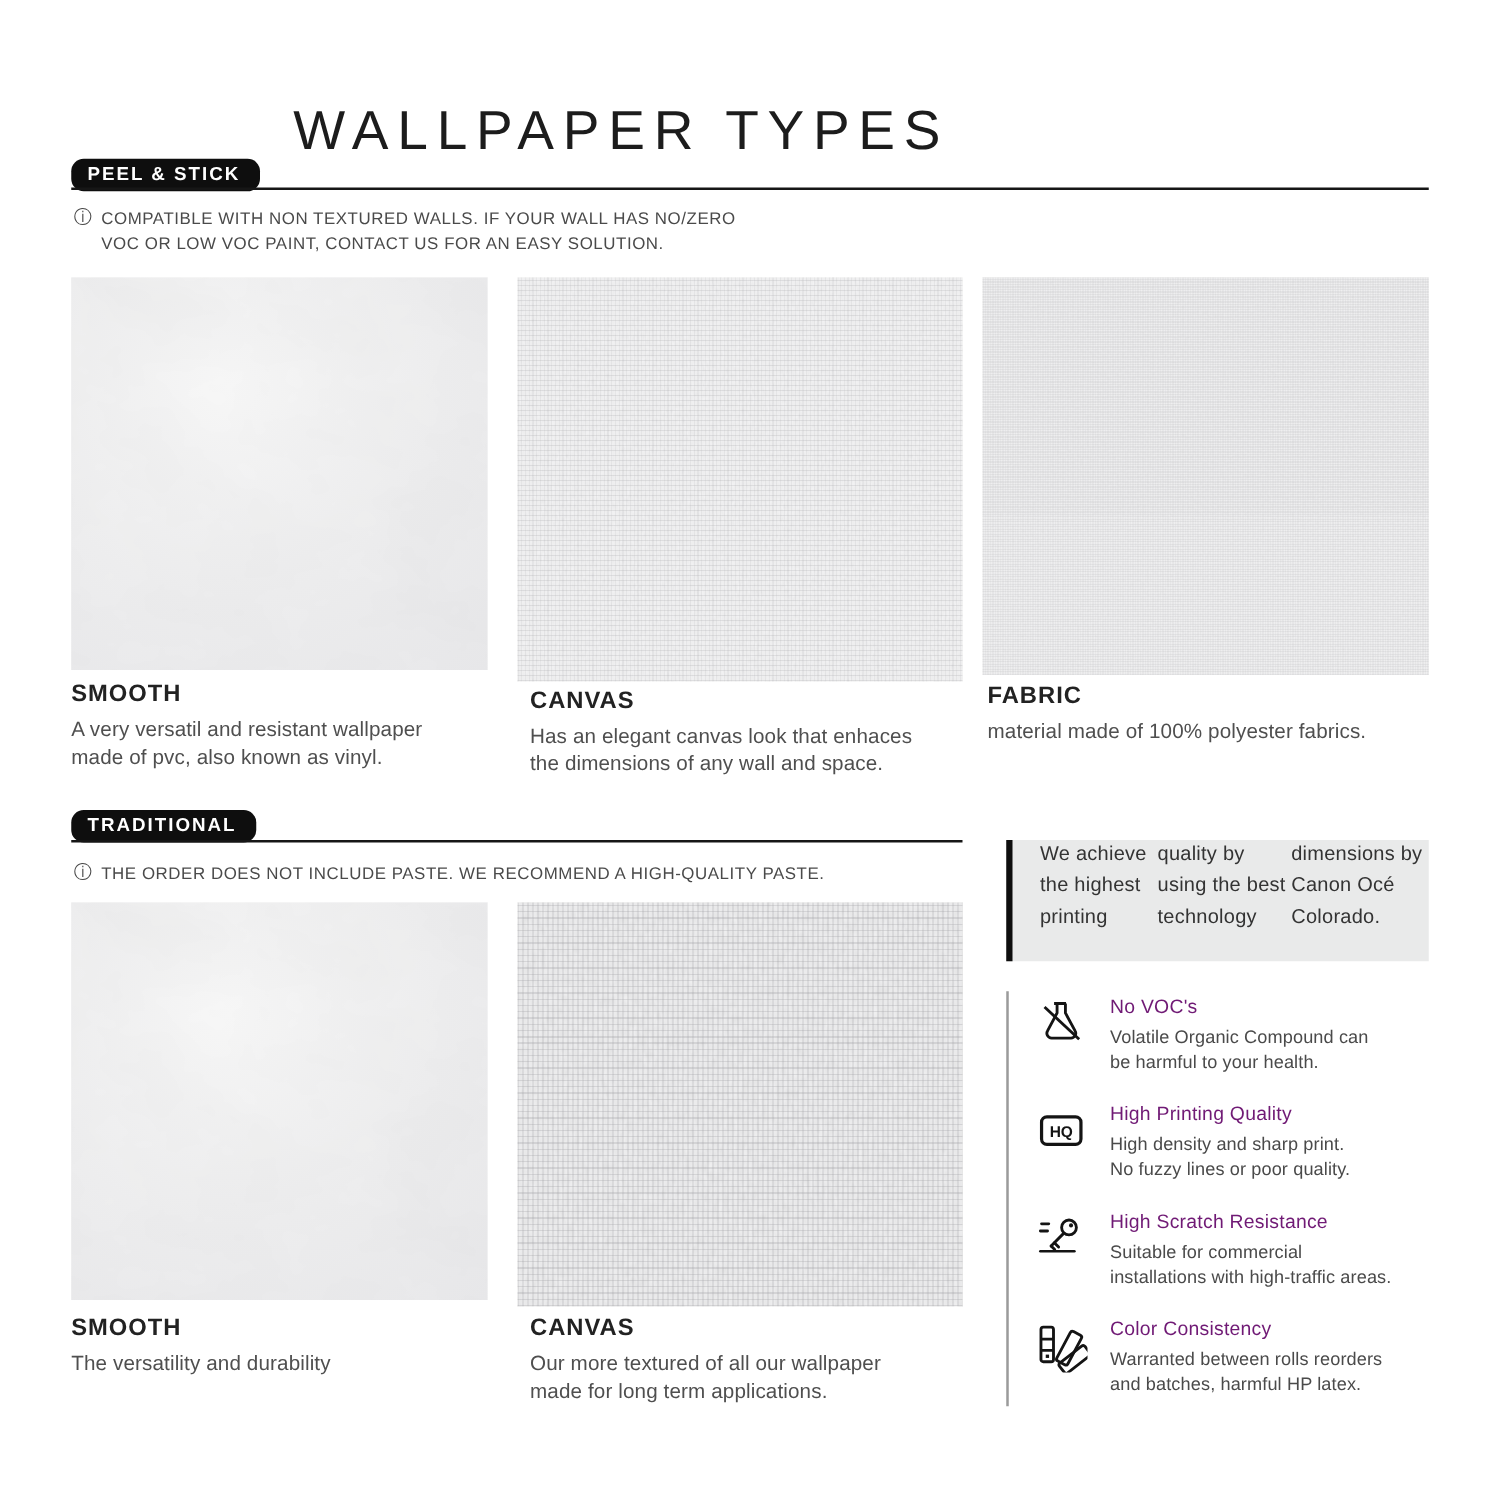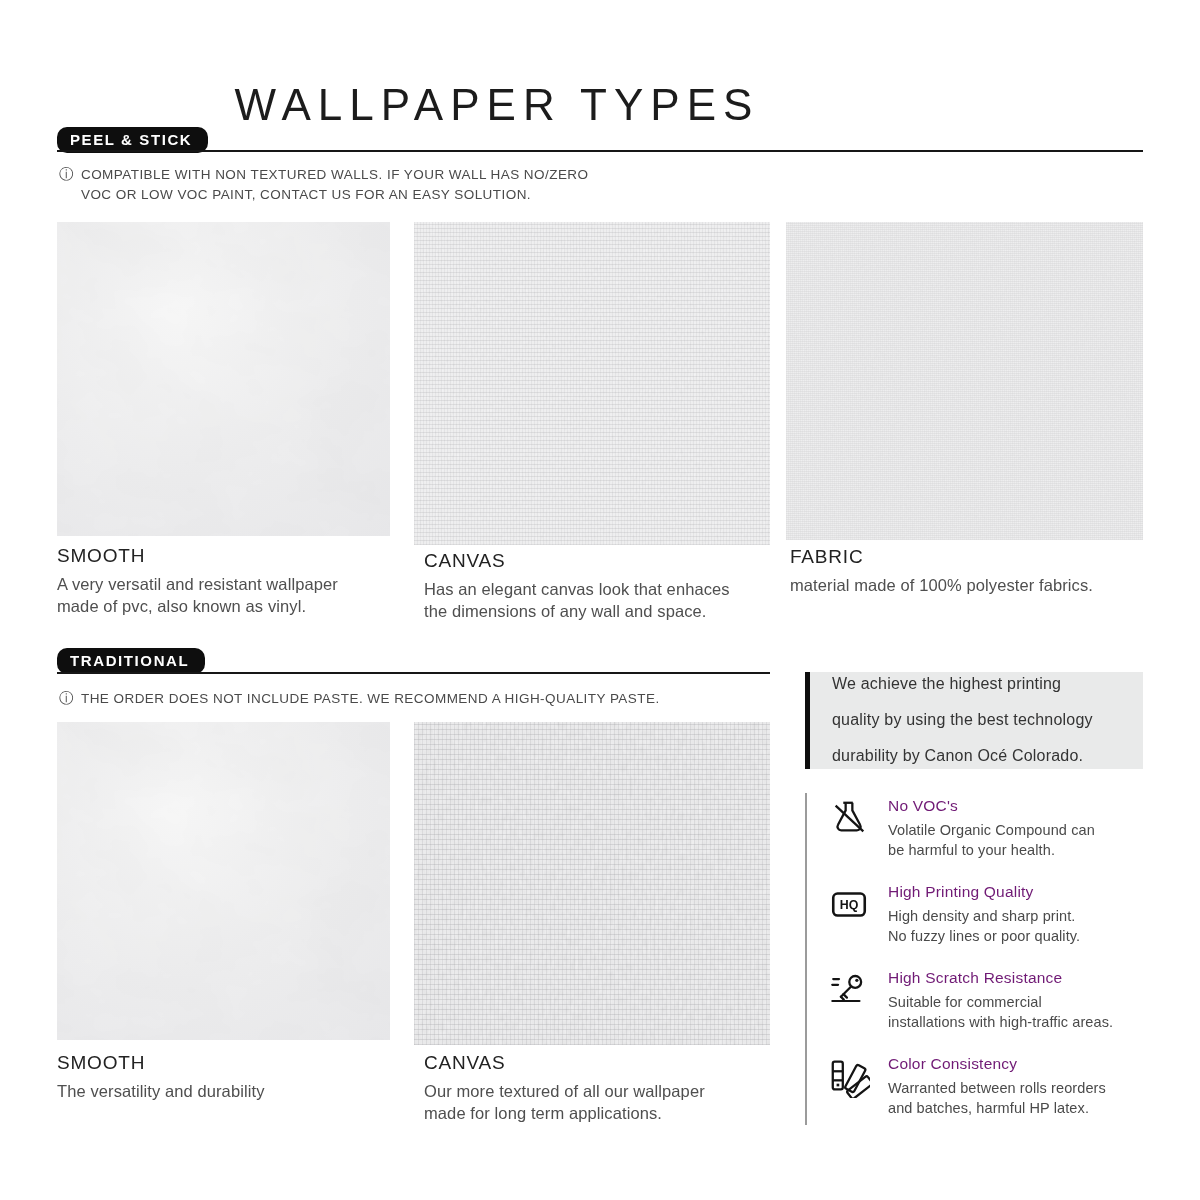--- a/index.html
+++ b/index.html
@@ -28,25 +28,25 @@
       background-color:#f5f5f6;filter:url(#tex-canvas-fine);}
   .swatch.fabric{background-image:
       repeating-linear-gradient(0deg, rgba(205,205,207,0.28) 0 1px, transparent 1px 2px),
       repeating-linear-gradient(90deg, rgba(210,210,212,0.22) 0 1px, transparent 1px 2px);
       background-color:#f3f3f4;filter:url(#tex-fabric);}
   .swatch.canvas-coarse{background-image:
       repeating-linear-gradient(0deg, rgba(172,172,176,0.32) 0 1px, transparent 1px 5px),
       repeating-linear-gradient(90deg, rgba(182,182,186,0.26) 0 1px, transparent 1px 4px);
       background-color:#f3f3f4;filter:url(#tex-canvas-coarse);}
 
-  .caption .cap-title{font-size:19px;font-weight:400;letter-spacing:0.8px;color:#222222;margin-bottom:7px;}
+  .caption .cap-title{font-size:19px;font-weight:700;letter-spacing:0.8px;color:#222222;margin-bottom:7px;}
   .caption .cap-line{font-size:16.5px;color:#4f4f4f;line-height:1.32;letter-spacing:0.1px;}
 
-  .quality-box{background:#e9eaea;border-left:5px solid #0e0e0e;display:flex;flex-direction:column;
-               justify-content:space-between;padding-left:22px;box-sizing:border-box;}
+  .quality-box{background:#e9eaea;border-left:5px solid #0e0e0e;display:flex;
+               justify-content:center;padding-left:22px;box-sizing:border-box;}
   .quality-box .q-line{font-size:16px;color:#333333;line-height:1.56;letter-spacing:0.2px;}
 
   .feature-rule{background:#9b9b9b;width:2px;}
   .feature{display:flex;margin-bottom:23px;}
   .feature .f-icon{width:44px;flex:0 0 44px;margin-right:16px;margin-top:1px;}
   .feature .f-title{font-size:15.5px;font-weight:400;color:#701a75;letter-spacing:0.2px;margin-bottom:5px;}
   .feature .f-line{font-size:14.5px;color:#4a4a4a;line-height:1.38;letter-spacing:0.1px;}
 
   svg.icon{stroke:#141414;fill:none;stroke-width:2.4;}
   svg.icon .fill{fill:#141414;stroke:none;}
@@ -157,21 +157,21 @@
   </div>
   <div class="abs caption" style="left:424px;top:1052px;width:350px;">
     <div class="cap-title">CANVAS</div>
     <div class="cap-line">Our more textured of all our wallpaper</div>
     <div class="cap-line">made for long term applications.</div>
   </div>
 
   <div class="abs quality-box" style="left:805px;top:672px;width:338px;height:97px;">
     <div class="q-line">We achieve the highest printing</div>
     <div class="q-line">quality by using the best technology</div>
-    <div class="q-line">durability by Canon Océ Colorado.</div>
+    <div class="q-line">dimensions by Canon Océ Colorado.</div>
   </div>
 
   <div class="abs feature-rule" style="left:805px;top:793px;height:332px;"></div>
 
   <div class="abs" style="left:828px;top:797px;width:320px;">
 
     <div class="feature">
       <div class="f-icon">
         <svg class="icon" width="42" height="42" viewBox="0 0 44 44">
           <path d="M16 5 H26"></path>

